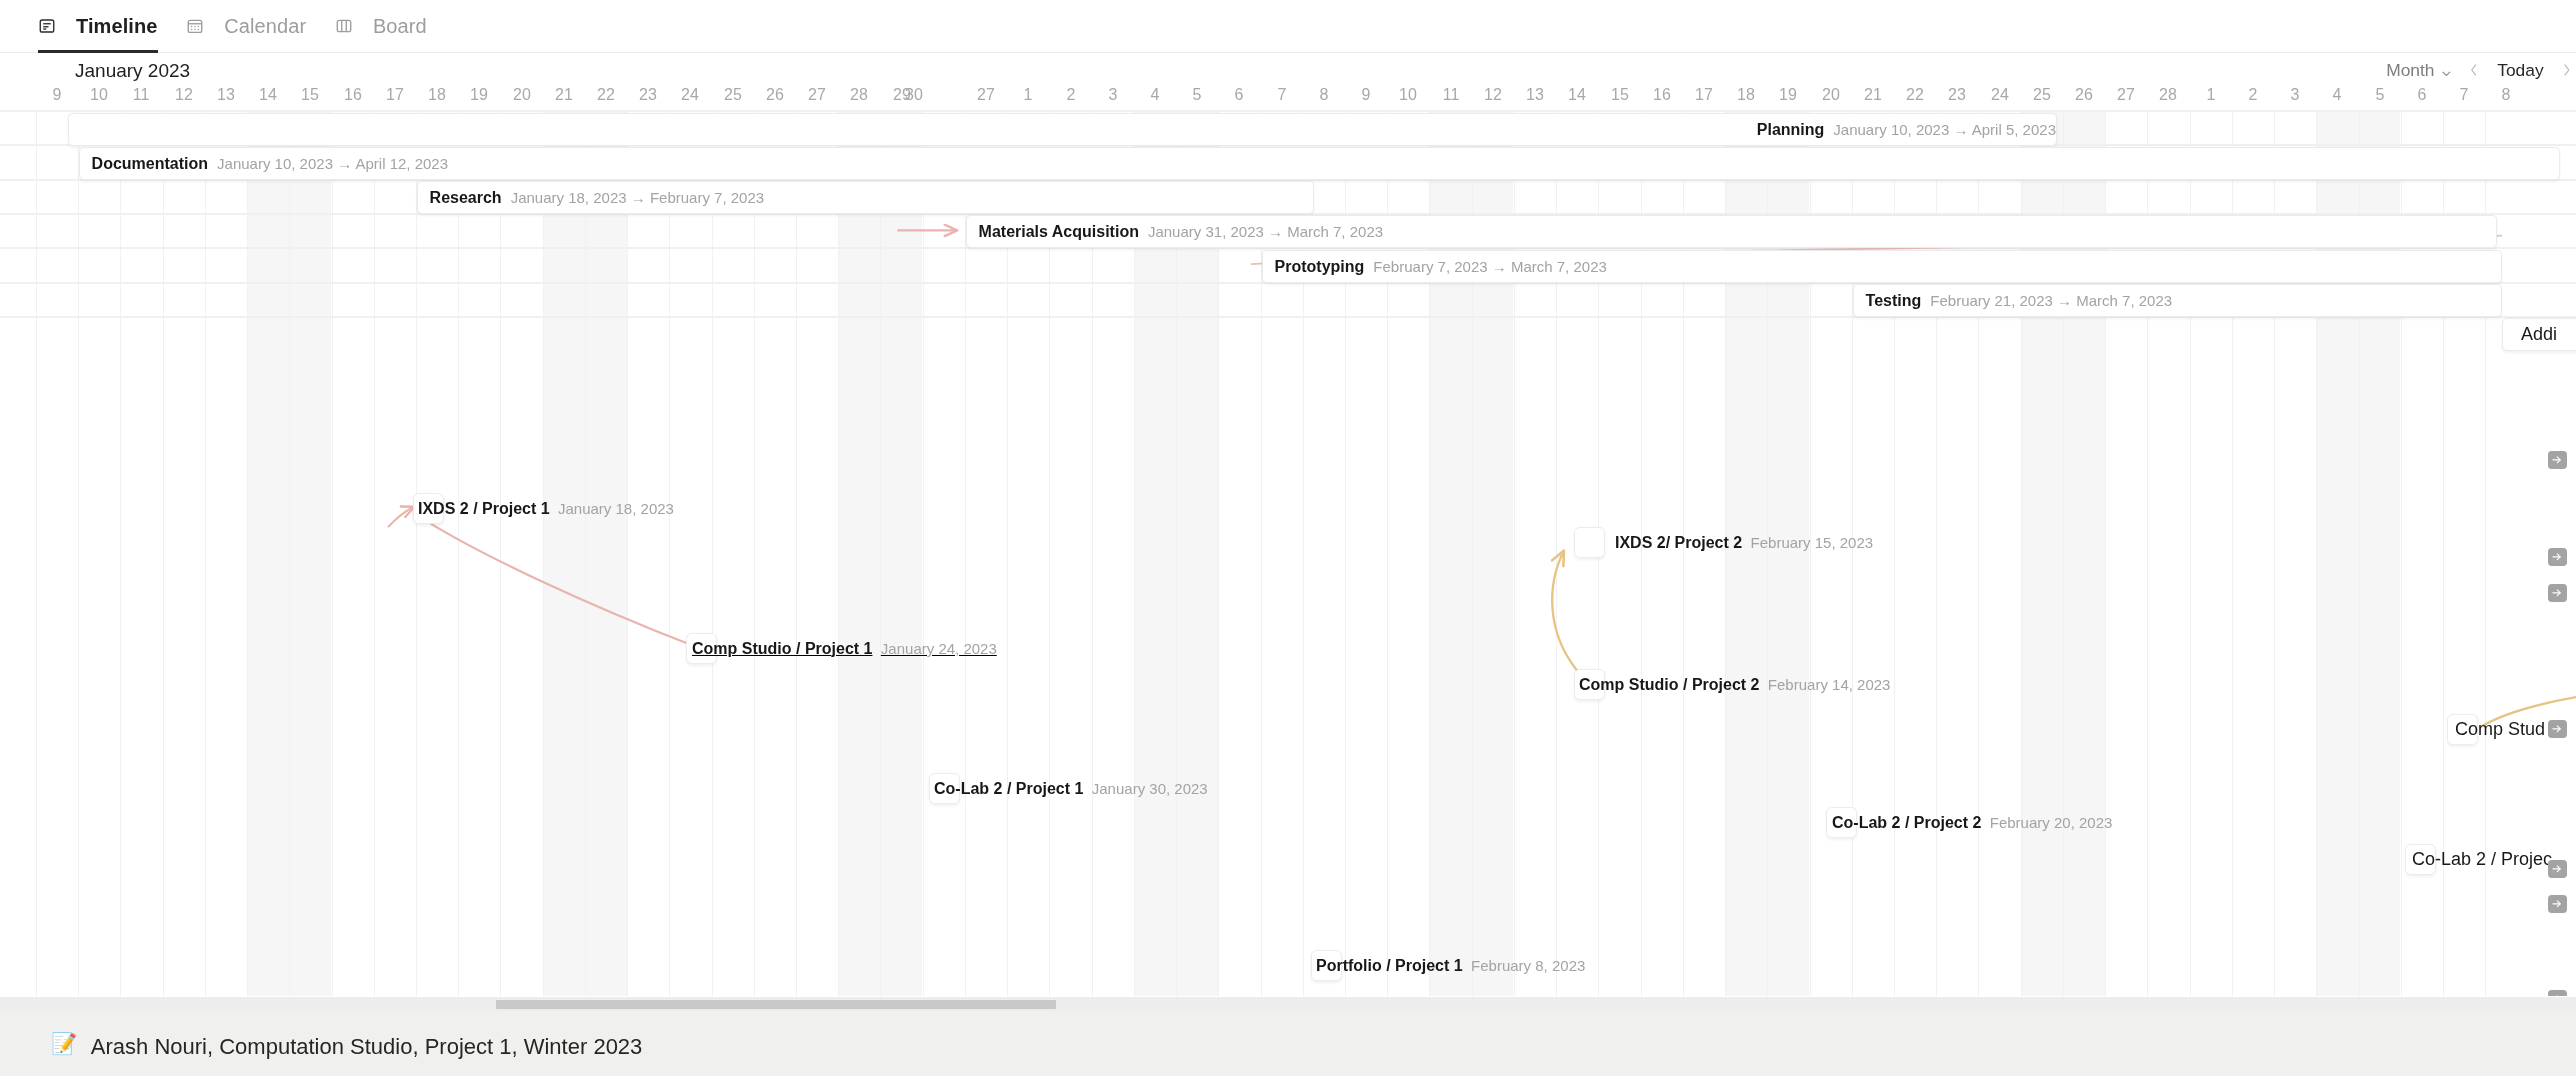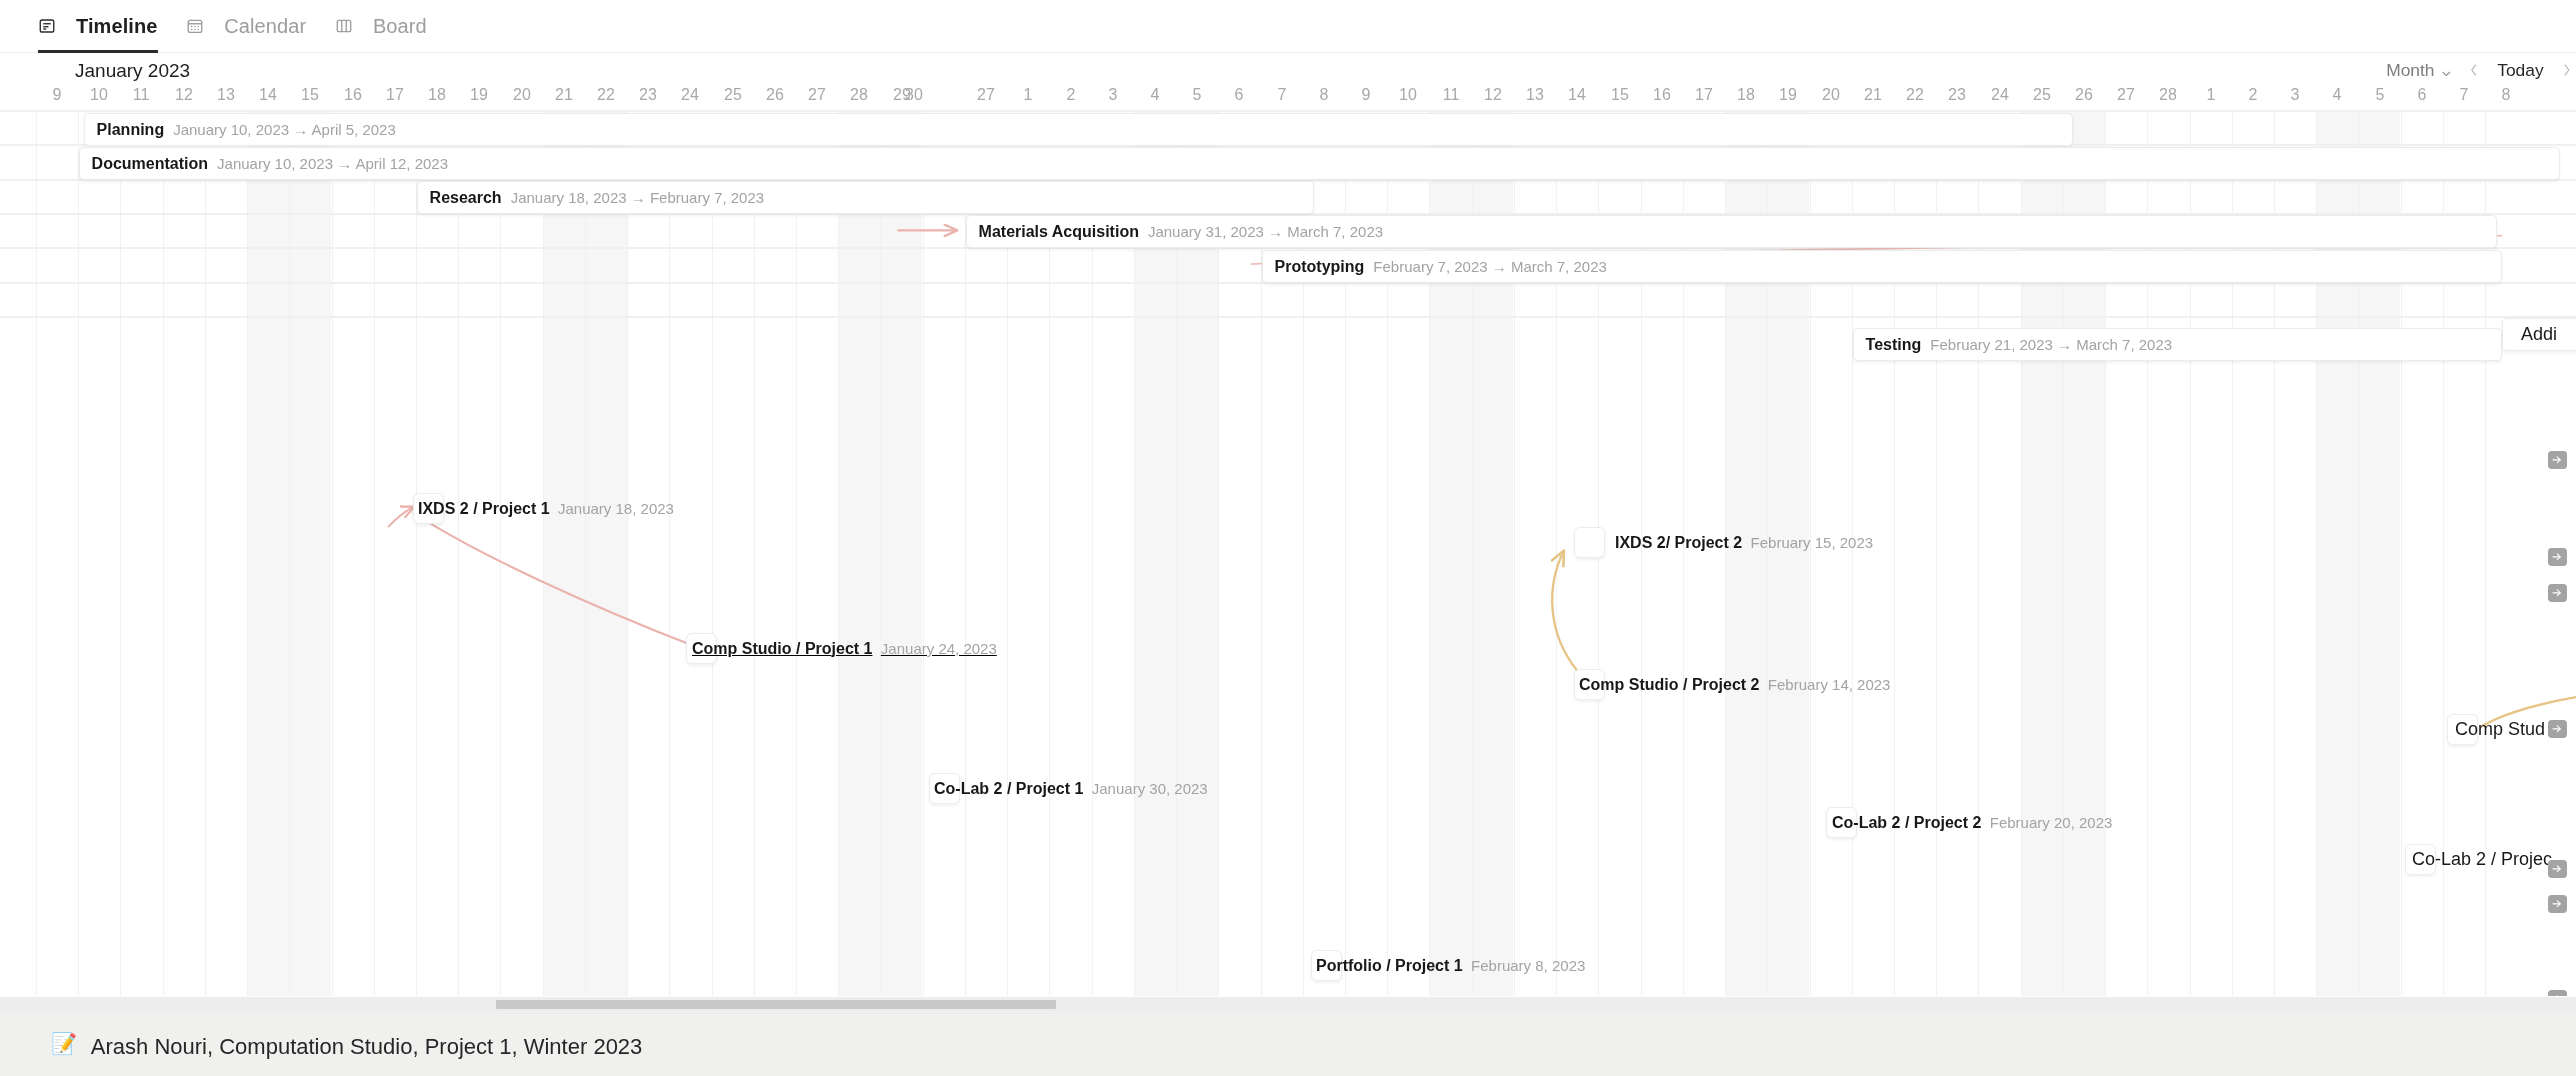--- a/index.html
+++ b/index.html
@@ -415,41 +415,41 @@
 
       <path d="M1322,1018 C1120,940 900,840 782,762" stroke="#eab3ad" stroke-width="4" fill="none"></path>
       <path d="M735,790 C752,772 770,758 784,752" stroke="#eab3ad" stroke-width="4" fill="none" marker-end="url(#ah-pink)"></path>
 
       <path d="M2988,1062 C2930,990 2930,900 2962,836" stroke="#e5c486" stroke-width="4.5" fill="none" marker-end="url(#ah-gold)"></path>
 
       <path d="M4880,1112 C4790,1128 4730,1150 4700,1168" stroke="#e5c486" stroke-width="4.5" fill="none"></path>
     </svg>
 
     <div id="bars-layer">
-        <div class="bar" style="left: 84px; top: 30px; width: 1989px;">
+        <div class="bar" style="left: 68px; top: 30px; width: 1989px; justify-content: flex-end;">
           <span class="bname">Planning</span>
           <span class="bdates">January 10, 2023 → April 5, 2023</span>
         </div>
         <div class="bar" style="left: 79px; top: 64px; width: 2481px;">
           <span class="bname">Documentation</span>
           <span class="bdates">January 10, 2023 → April 12, 2023</span>
         </div>
         <div class="bar" style="left: 417px; top: 98px; width: 897px;">
           <span class="bname">Research</span>
           <span class="bdates">January 18, 2023 → February 7, 2023</span>
         </div>
         <div class="bar" style="left: 966px; top: 132px; width: 1531px;">
           <span class="bname">Materials Acquisition</span>
           <span class="bdates">January 31, 2023 → March 7, 2023</span>
         </div>
         <div class="bar" style="left: 1262px; top: 167px; width: 1240px;">
           <span class="bname">Prototyping</span>
           <span class="bdates">February 7, 2023 → March 7, 2023</span>
         </div>
-        <div class="bar" style="left: 1853px; top: 201px; width: 649px; margin-top: 44px;">
+        <div class="bar" style="left: 1853px; top: 201px; width: 649px;">
           <span class="bname">Testing</span>
           <span class="bdates">February 21, 2023 → March 7, 2023</span>
         </div>
         <div class="bar" style="left: 2502px; top: 235px; width: 243px; padding-left: 18px;">
           <span class="bname" style="font-weight: 400; font-size: 18px;">Addi</span>
         </div>
       </div>
 
     <div id="ms-layer">
         <div class="ms" style="left: 413px; top: 410px;"></div>

